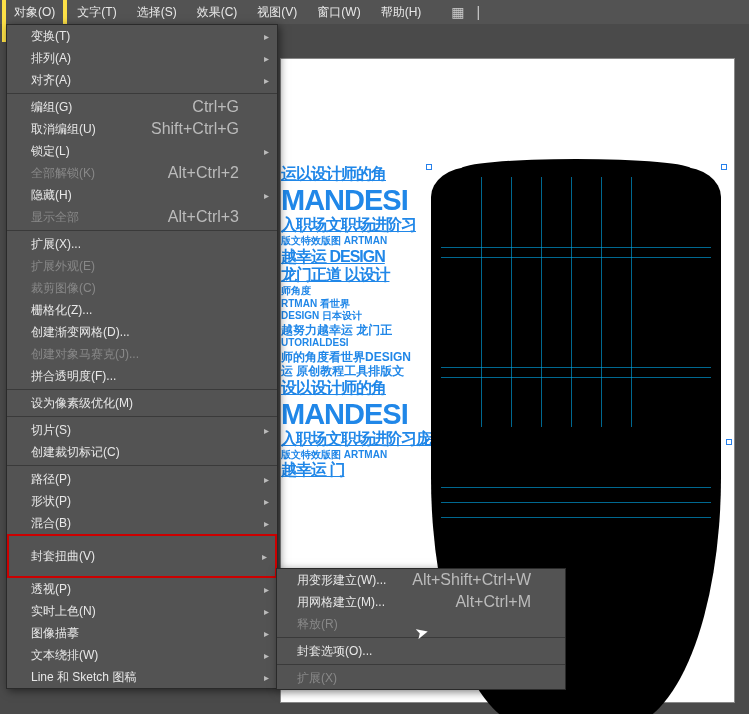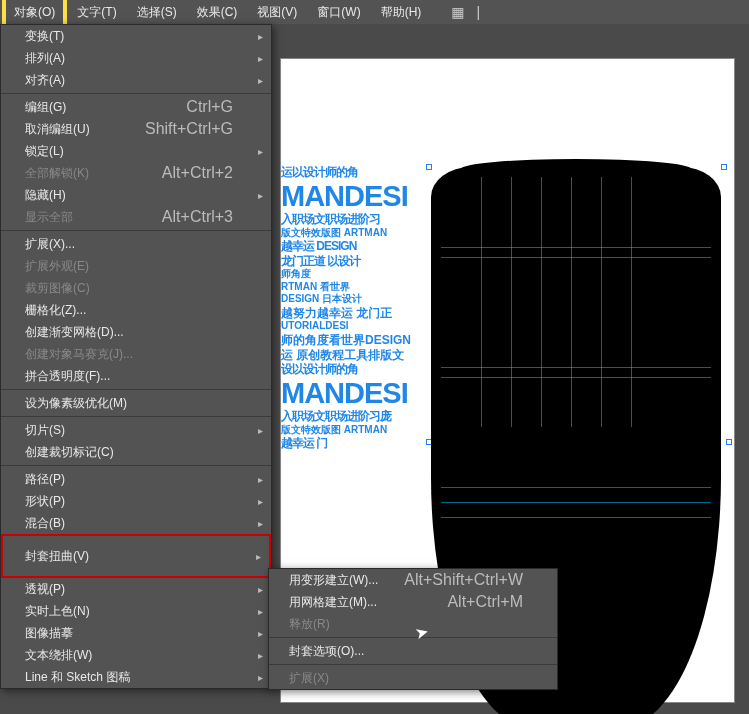--- a/index.html
+++ b/index.html
@@ -4,46 +4,46 @@
   <style>
     * { margin: 0; padding: 0; box-sizing: border-box; font-family: "Microsoft YaHei", sans-serif; }
     body { width: 749px; height: 714px; background: #4a4a4a; overflow: hidden; position: relative; }
 
     .menubar { background: #535353; height: 24px; display: flex; align-items: center; padding: 0 2px; font-size: 12px; color: #e8e8e8; }
     .menubar-item { padding: 4px 10px; cursor: pointer; }
     .menubar-item.active { border: 4px solid #fde047; padding: 17px 8px; }
     .menubar-icons { margin-left: 20px; display: flex; gap: 12px; color:#ccc; }
     .menubar-icons span{ font-size:14px; }
 
-    .dropdown { position:absolute; top:24px; left:0; width:272px; background:#535353; border:1px solid #2a2a2a; box-shadow:2px 2px 8px rgba(0,0,0,0.5); z-index:10; }
+    .dropdown { position:absolute; top:24px; left:6px; width:272px; background:#535353; border:1px solid #2a2a2a; box-shadow:2px 2px 8px rgba(0,0,0,0.5); z-index:10; }
     .menu-item { display:flex; align-items:center; justify-content:space-between; padding:4px 24px; font-size:12px; color:#e8e8e8; height:22px; }
     .menu-item.disabled { color:#888; }
     .menu-item.has-sub::after { content:"▸"; font-size:10px; color:#bbb; position:absolute; right:8px; }
     .menu-item.highlighted { border:2px solid #c00; padding:20px 22px; }
     .menu-label{}
     .menu-shortcut{ color:#bbb; font-size:16px; margin-right:14px; }
     .menu-sep { height:1px; background:#3a3a3a; margin:2px 0; }
     .menu-item{ position:relative; }
 
-    .submenu { position:absolute; top:568px; left:268px; width:290px; background:#535353; border:1px solid #2a2a2a; box-shadow:2px 2px 8px rgba(0,0,0,0.5); z-index:11; }
+    .submenu { position:absolute; top:568px; left:276px; width:290px; background:#535353; border:1px solid #2a2a2a; box-shadow:2px 2px 8px rgba(0,0,0,0.5); z-index:11; }
     .submenu .menu-item{ padding:4px 20px; }
     .submenu .menu-item.highlighted{ padding:2px 18px; }
     .cursor { position:absolute; top:623px; left:415px; z-index:20; font-size:16px; color:#fff; transform:rotate(-15deg); }
 
     .canvas { position:absolute; top:58px; left:280px; width:455px; height:645px; background:#fff; border:1px solid #888; z-index:1; }
     .bottle { position:absolute; top:108px; left:150px; width:290px; height:560px; background:#000; border-radius:40px 40px 100px 100px / 30px 30px 250px 250px; z-index:2; }
     .bottle-neck{ position:absolute; top:100px; left:180px; width:230px; height:20px; background:#000; border-radius:50% 50% 0 0; z-index:2; }
     .guides{ position:absolute; top:108px; left:150px; width:290px; height:560px; z-index:3; }
     .guides .hline{ position:absolute; left:10px; right:10px; height:1px; background:#00aef0; opacity:0.6; }
     .guides .vline{ position:absolute; top:10px; bottom:300px; width:1px; background:#00aef0; opacity:0.6; }
     .anchor { position:absolute; width:6px; height:6px; background:#fff; border:1px solid #2680eb; }
 
     .textblock { position:absolute; top:105px; left:0; width:165px; z-index:1; overflow:hidden; color:#2087e8; font-weight:bold; line-height:1.05; }
     .textblock .big{ font-size:29px; letter-spacing:-1px; white-space:nowrap; }
-    .textblock .med{ font-size:12px; letter-spacing:-1px; white-space:nowrap; }
+    .textblock .med{ font-size:16px; letter-spacing:-1px; white-space:nowrap;text-decoration:underline; }
     .textblock .sm{ font-size:12px; white-space:nowrap; }
     .textblock .xs{ font-size:10px; white-space:nowrap; }
     .textblock .row{ margin:2px 0; }
   </style>
 </head>
 <body>
 
 <div class="menubar">
   <div class="menubar-item active">对象(O)</div>
   <div class="menubar-item">文字(T)</div>

